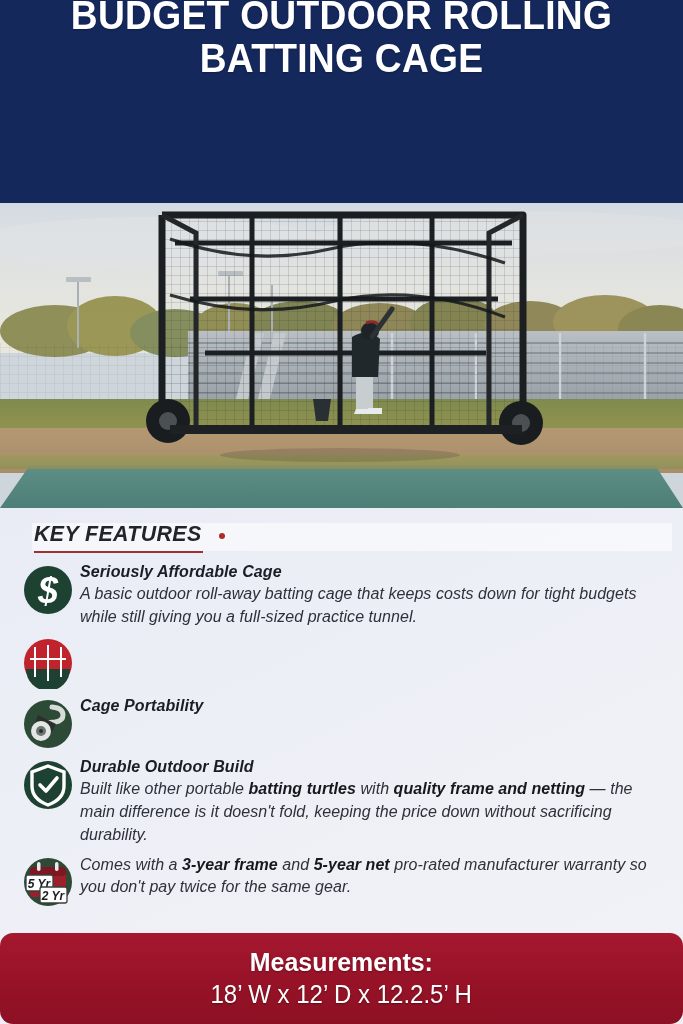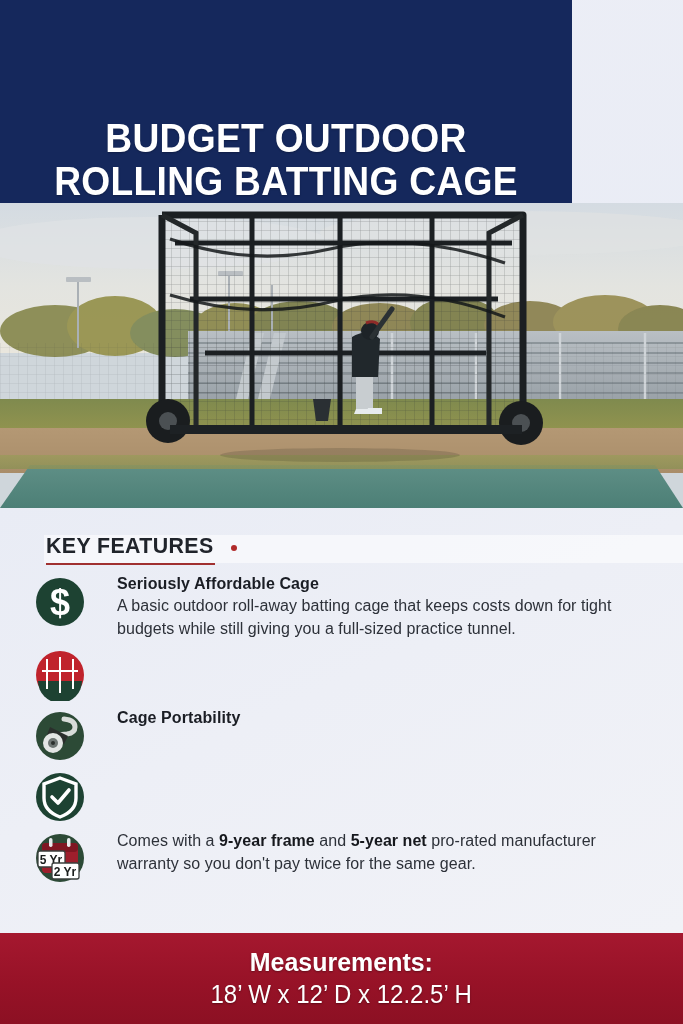--- a/index.html
+++ b/index.html
@@ -20,25 +20,25 @@
     width: 683px;
     height: 1024px;
     background: linear-gradient(170deg, #eceef6 0%, #e9ecf5 40%, #eef0f6 100%);
     overflow: hidden;
   }
 
   
   .header {
     position: absolute;
     left: 0; top: 0;
-    width: 572px;
+    width: 683px;
     height: 203px;
     background: #15285c;
     display: flex;
-    align-items: flex-end;
+    align-items: flex-start;
     justify-content: center;
   }
   .header-title {
     color: #ffffff;
     font-size: 40px;
     line-height: 1.08;
     font-weight: bold;
     text-align: center;
     letter-spacing: 0.3px;
     text-transform: uppercase;
@@ -59,21 +59,22 @@
   }
   .photo svg { display: block; width: 683px; height: 305px; }
 
   
   .features-panel {
     position: absolute;
     left: 0; top: 508px;
     width: 683px;
     height: 425px;
     background: linear-gradient(155deg, #e9ecf5 0%, #edeff6 45%, #f1f2f7 100%);
-    padding: 16px;
+    padding: 4px;
+    font-style: italic;
   }
 
   .kf-header {
     position: relative;
     height: 36px;
     margin: 9px 0 4px 0;
   }
   .kf-band {
     position: absolute;
     left: 28px; top: 2px;
@@ -118,21 +119,21 @@
   }
   .feature-icon {
     flex: 0 0 auto;
     width: 52px;
     height: 52px;
     margin-right: 6px;
     margin-top: 3px;
   }
   .feature-icon svg { display: block; width: 52px; height: 52px; }
 
-  .feature-body { flex: 1 1 auto; padding-top: 1px; margin-left: 25px; }
+  .feature-body { flex: 1 1 auto; padding-top: 1px; }
 
   .feature-title {
     font-size: 16px;
     font-weight: bold;
     color: #1a1d24;
     line-height: 1.25;
     margin-bottom: 1px;
     letter-spacing: 0.1px;
   }
   .feature-text {
@@ -148,20 +149,21 @@
     position: absolute;
     left: 0; top: 933px;
     width: 683px;
     height: 91px;
     background: linear-gradient(180deg, #a5182f 0%, #971227 55%, #8c1023 100%);
     display: flex;
     flex-direction: column;
     align-items: center;
     justify-content: center;
     color: #fff;
+    border-radius: 13px;
   }
   .footer-line1 {
     font-size: 26px;
     font-weight: bold;
     line-height: 1.15;
     text-shadow: 0 1px 2px rgba(0,0,0,0.35);
     transform: scaleX(0.96);
   }
   .footer-line2 {
     font-size: 25px;
@@ -376,20 +378,24 @@
       </div>
     </div>
 
     <div class="feature">
       <div class="feature-icon">
         <svg viewBox="0 0 52 52">
           <circle cx="26" cy="26" r="24" fill="#1d4232"></circle>
           <path d="M26 7 L42 13 V27 q0 13 -16 19 q-16 -6 -16 -19 V13 Z" fill="none" stroke="#ffffff" stroke-width="3.4"></path>
           <path d="M18 26 l6 6 l11 -13" fill="none" stroke="#ffffff" stroke-width="3.6" stroke-linecap="round" stroke-linejoin="round"></path>
         </svg>
+      </div>
+      <div class="feature-body">
+        <div class="feature-title">Durable Outdoor Build</div>
+        <div class="feature-text">Built like other portable <b>batting turtles</b> with <b>quality frame and netting</b> — the main difference is it doesn't fold, keeping the price down without sacrificing durability.</div>
       </div>
     </div>
 
     <div class="feature">
       <div class="feature-icon">
         <svg viewBox="0 0 52 52">
           <circle cx="26" cy="26" r="24" fill="#2c4a36"></circle>
           <rect x="8" y="11" width="36" height="30" rx="4" fill="#9e1f2c"></rect>
           <rect x="8" y="11" width="36" height="9" rx="4" fill="#7f1722"></rect>
           <rect x="15" y="6" width="3.5" height="9" rx="1.7" fill="#e9ecee"></rect>
@@ -398,21 +404,21 @@
             <rect x="4" y="19" width="27" height="16" rx="2" fill="#ffffff" stroke="#3a3f3d" stroke-width="1.3"></rect>
             <text x="17" y="32" text-anchor="middle" font-family="'Liberation Sans', sans-serif" font-size="12" font-weight="bold" fill="#1a1d1c">5 Yr</text>
           </g>
           <g>
             <rect x="18" y="31" width="27" height="16" rx="2" fill="#ffffff" stroke="#3a3f3d" stroke-width="1.3"></rect>
             <text x="31" y="44" text-anchor="middle" font-family="'Liberation Sans', sans-serif" font-size="12" font-weight="bold" fill="#1a1d1c">2 Yr</text>
           </g>
         </svg>
       </div>
       <div class="feature-body">
-        <div class="feature-text">Comes with a <b>9-year frame</b> and <b>5-year net</b> pro-rated manufacturer warranty so you don't pay twice for the same gear.</div>
+        <div class="feature-text">Comes with a <b>3-year frame</b> and <b>5-year net</b> pro-rated manufacturer warranty so you don't pay twice for the same gear.</div>
       </div>
     </div>
 
   </div>
 
   <div class="footer">
     <div class="footer-line1">Measurements:</div>
     <div class="footer-line2">18’ W x 12’ D x 12.2.5’ H</div>
   </div>
 

